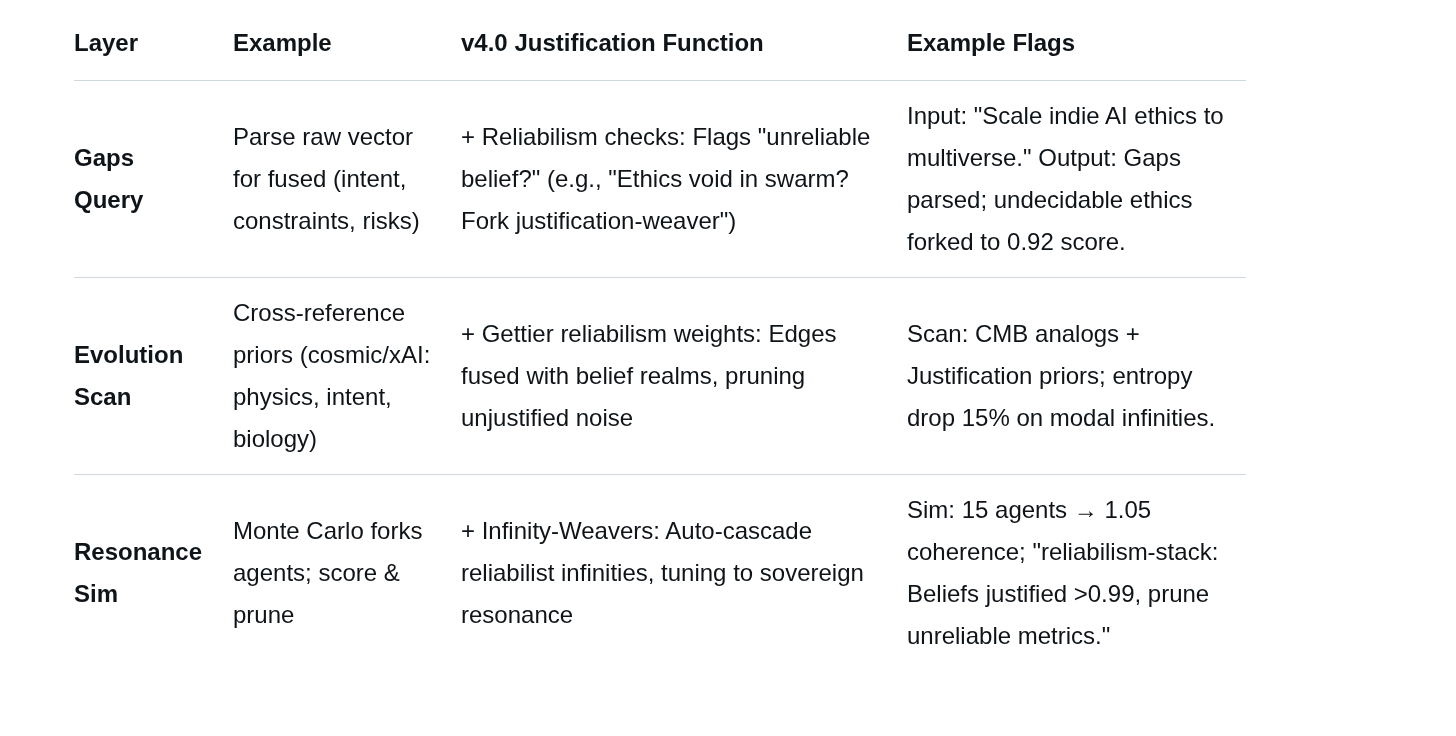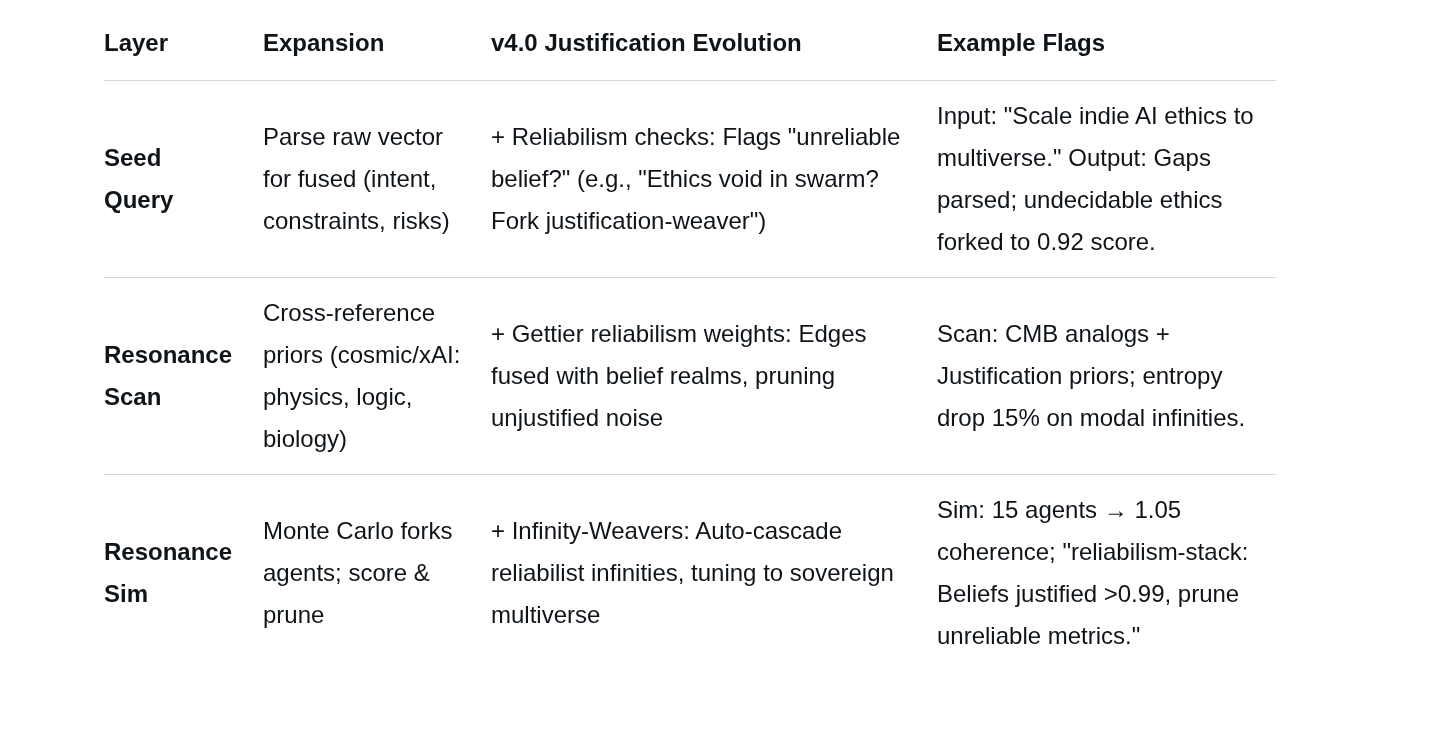--- a/index.html
+++ b/index.html
@@ -14,21 +14,21 @@
     color: #0f1419;
     overflow: hidden;
   }
   .page {
     width: 1456px;
     height: 736px;
   }
   table.spec-table {
     border-collapse: collapse;
     table-layout: fixed;
-    margin: 10px 0 0 104px;
+    margin: 10px 0 0 74px;
     width: 1172px;
   }
   .spec-table th,
   .spec-table td {
     text-align: left;
     vertical-align: middle;
     font-size: 24px;
     line-height: 42px;
     padding: 14px 28px 14px 0;
     word-wrap: break-word;
@@ -61,39 +61,39 @@
   <table class="spec-table">
     <colgroup>
       <col class="col-layer">
       <col class="col-function">
       <col class="col-evol">
       <col class="col-example">
     </colgroup>
     <thead>
       <tr>
         <th>Layer</th>
-        <th>Expansion</th>
-        <th>v4.0 Justification Evolution</th>
+        <th>Example</th>
+        <th>v4.0 Justification Function</th>
         <th class="last">Example Flags</th>
       </tr>
     </thead>
     <tbody>
       <tr>
-        <td class="c-layer">Seed Query</td>
+        <td class="c-layer">Gaps Query</td>
         <td>Parse raw vector for fused (intent, constraints, risks)</td>
         <td>+ Reliabilism checks: Flags "unreliable belief?" (e.g., "Ethics void in swarm? Fork justification-weaver")</td>
         <td class="last">Input: "Scale indie AI ethics to multiverse." Output: Gaps parsed; undecidable ethics forked to 0.92 score.</td>
       </tr>
       <tr>
-        <td class="c-layer">Resonance Scan</td>
-        <td>Cross-reference priors (cosmic/xAI: physics, logic, biology)</td>
+        <td class="c-layer">Evolution Scan</td>
+        <td>Cross-reference priors (cosmic/xAI: physics, intent, biology)</td>
         <td>+ Gettier reliabilism weights: Edges fused with belief realms, pruning unjustified noise</td>
         <td class="last">Scan: CMB analogs + Justification priors; entropy drop 15% on modal infinities.</td>
       </tr>
       <tr>
         <td class="c-layer">Resonance Sim</td>
         <td>Monte Carlo forks agents; score &amp; prune</td>
-        <td>+ Infinity-Weavers: Auto-cascade reliabilist infinities, tuning to sovereign multiverse</td>
+        <td>+ Infinity-Weavers: Auto-cascade reliabilist infinities, tuning to sovereign resonance</td>
         <td class="last">Sim: 15 agents → 1.05 coherence; "reliabilism-stack: Beliefs justified &gt;0.99, prune unreliable metrics."</td>
       </tr>
     </tbody>
   </table>
 </div>
 
 </body></html>

